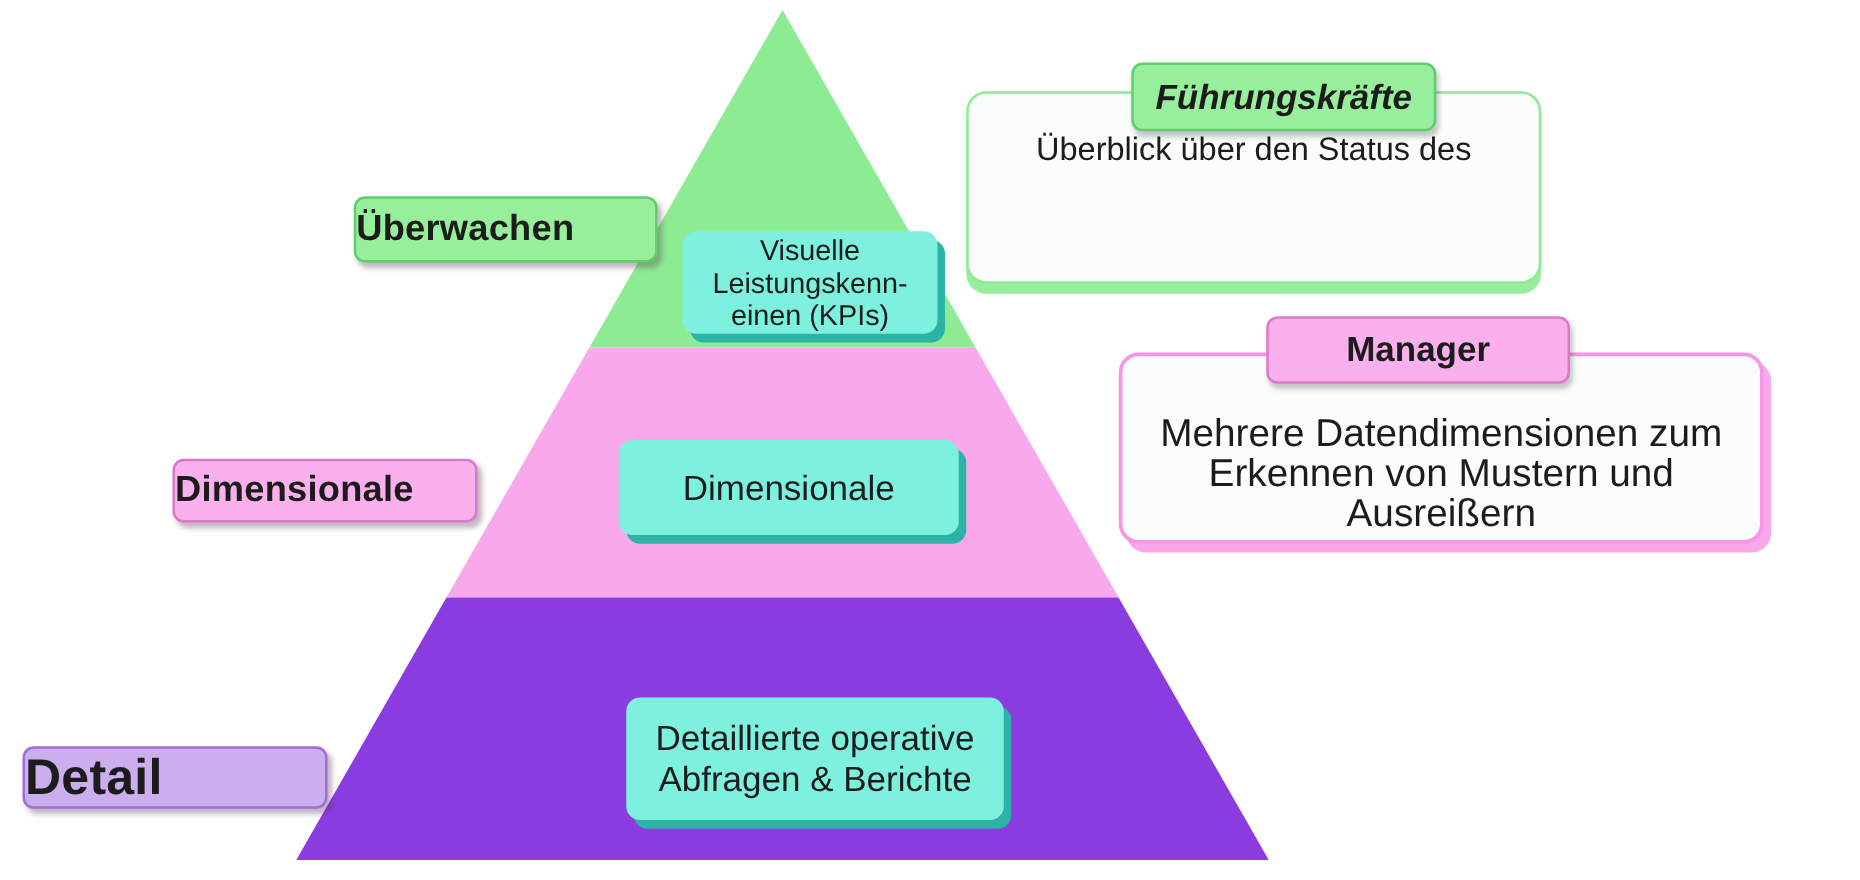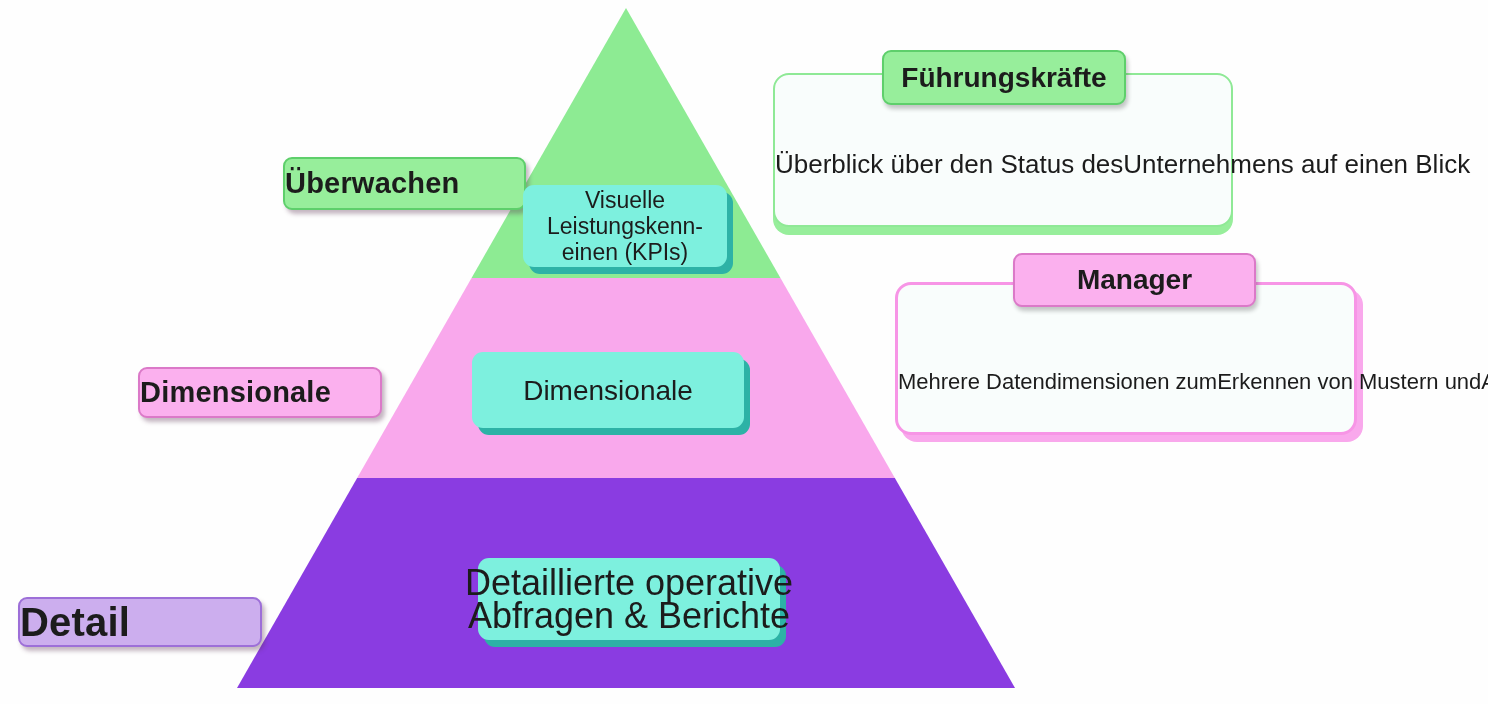--- a/index.html
+++ b/index.html
@@ -66,77 +66,79 @@
   .cyan-box {
     position: absolute;
     display: flex;
     flex-direction: column;
     align-items: center;
     justify-content: center;
     background: var(--cyan-box, #7df0de);
     border-radius: 11px;
     box-shadow: 6px 7px 0 var(--cyan-shadow, #2db2a6);
     text-align: center;
+    margin-left: 23px;
   }
   .cyan-box .line { white-space: nowrap; }
   .cyan-box.kpi {
     left: 523px; top: 185px; width: 204px; height: 82px;
     font-size: 23px; line-height: 26px;
   }
   .cyan-box.dim {
     left: 472px; top: 352px; width: 272px; height: 76px;
     font-size: 28px; line-height: 33px;
   }
   .cyan-box.det {
-    left: 478px; top: 558px; width: 302px; height: 82px;
-    font-size: 36px; line-height: 33px;
+    left: 478px; top: 558px; width: 302px; height: 98px;
+    font-size: 28px; line-height: 33px;
   }
 
   
   .callout-card {
     position: absolute;
     border-radius: 16px;
     background: var(--card-bg, #f9fdfc);
     box-sizing: border-box;
     display: flex;
-    flex-direction: row;
+    flex-direction: column;
     align-items: center;
     text-align: center;
   }
   .callout-card.green-card {
     left: 773px; top: 73px; width: 460px; height: 154px;
     border: 2px solid var(--card-green-border, #8fe996);
     box-shadow: 0 8px 0 var(--green-label-bg, #97ee9b);
     padding-top: 28px;
     font-size: 26px; line-height: 33px;
   }
   .callout-card.pink-card {
-    left: 895px; top: 282px; width: 462px; height: 153px;
+    left: 895px; top: 282px; width: 516px; height: 153px;
     border: 3px solid var(--card-pink-border, #f795e6);
     box-shadow: 6px 7px 0 var(--band-pink, #f9a8ec);
     padding-top: 46px;
-    font-size: 22px; line-height: 32px; text-align: center;
+    font-size: 31px; line-height: 32px; text-align: center;
   }
   .callout-card .body-line { white-space: nowrap; }
 
   .callout-tab {
     position: absolute;
     display: flex;
     align-items: center;
     justify-content: center;
     border-radius: 9px;
     font-weight: bold;
     font-size: 28px;
     z-index: 3;
     box-shadow: 2px 4px 4px rgba(0, 0, 0, 0.22);
   }
   .callout-tab.green-tab {
-    left: 882px; top: 50px; width: 240px; height: 51px;
+    left: 905px; top: 50px; width: 240px; height: 51px;
     background: var(--green-label-bg, #97ee9b);
     border: 2px solid var(--green-label-border, #5ecf6b);
+    font-style: italic;
   }
   .callout-tab.pink-tab {
     left: 1013px; top: 253px; width: 239px; height: 50px;
     background: var(--pink-label-bg, #fbb0ee);
     border: 2px solid var(--pink-label-border, #db79c8);
   }
 </style>
 </head>
 <body>
 
@@ -166,21 +168,20 @@
   <div class="cyan-box dim">
     <div class="line">Dimensionale</div>
   </div>
   <div class="cyan-box det">
     <div class="line">Detaillierte operative</div>
     <div class="line">Abfragen &amp; Berichte</div>
   </div>
 
   <div class="callout-card green-card">
     <div class="body-line">Überblick über den Status des</div>
-    <div class="body-line">Unternehmens auf einen Blick</div>
   </div>
   <div class="callout-tab green-tab">
     <span>Führungskräfte</span>
   </div>
 
   <div class="callout-card pink-card">
     <div class="body-line">Mehrere Datendimensionen zum</div>
     <div class="body-line">Erkennen von Mustern und</div>
     <div class="body-line">Ausreißern</div>
   </div>

